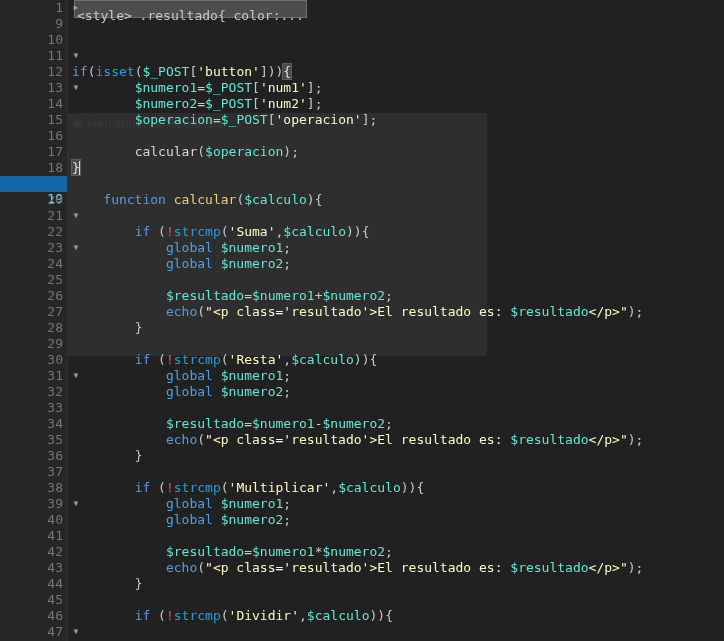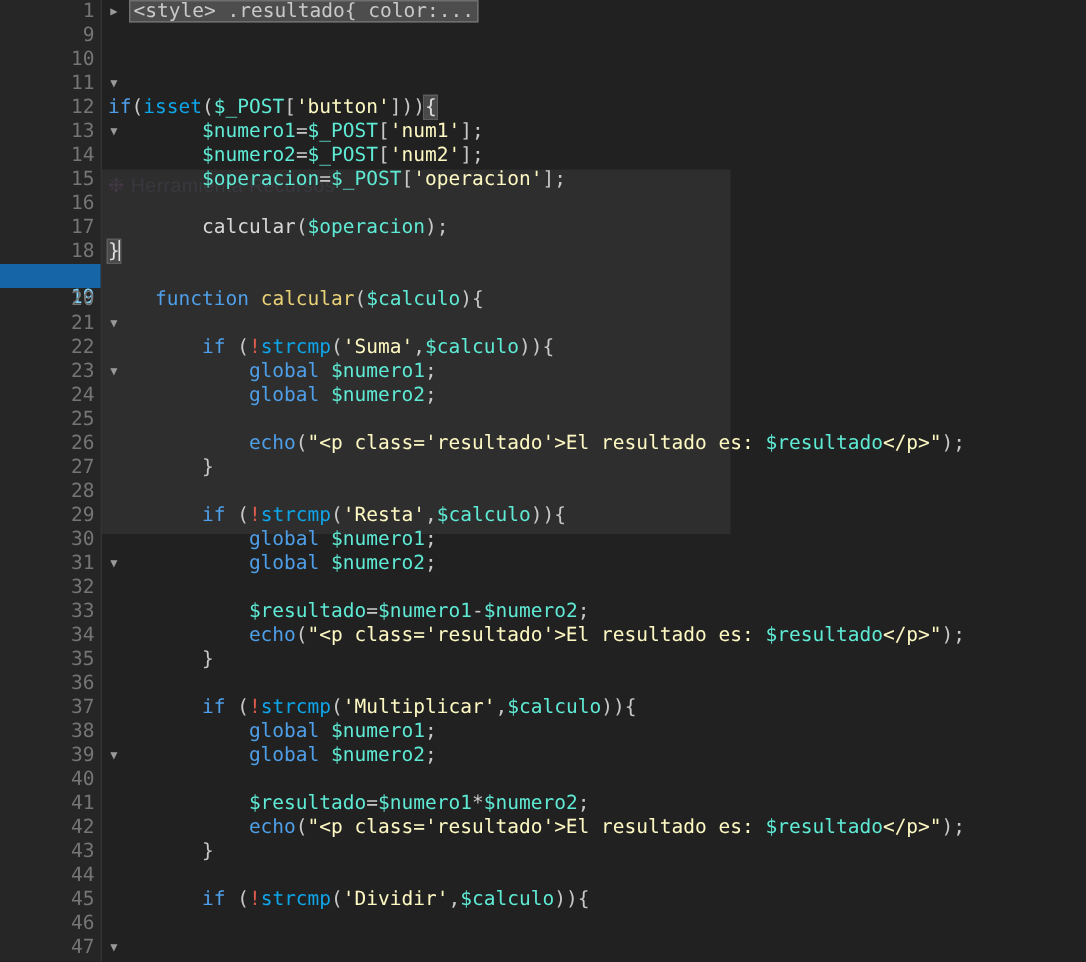--- a/index.html
+++ b/index.html
@@ -116,22 +116,22 @@
     margin-right: 4px;
     color: #453a48;
   }
 
   
   .fold-chip {
     display: inline-block;
     background: #4d4d4d;
     border: 1px solid #6f6f6f;
     color: #c9c9c9;
-    padding: 0 2px;
-    margin-left: 14px;
+    padding: 8px 2px;
+    margin-left: 2px;
     line-height: 14px;
     height: 15px;
     box-sizing: border-box;
     vertical-align: top;
   }
 
   
   .brk {
     background: #4a4a4a;
     outline: 1px solid #5d5d5d;
@@ -311,20 +311,21 @@
       <div class="code-row">&nbsp;</div>
       <div class="code-row"><span class="t-plain">        </span><span class="t-plain">calcular</span><span class="t-punct">(</span><span class="t-var">$operacion</span><span class="t-punct">)</span><span class="t-punct">;</span></div>
       <div class="code-row"><span class="brk">}</span><span class="caret"></span></div>
       <div class="code-row">&nbsp;</div>
       <div class="code-row"><span class="t-plain">    </span><span class="t-kw">function</span><span class="t-plain"> </span><span class="t-fn">calcular</span><span class="t-punct">(</span><span class="t-var">$calculo</span><span class="t-punct">)</span><span class="t-punct">{</span></div>
       <div class="code-row">&nbsp;</div>
       <div class="code-row"><span class="t-plain">        </span><span class="t-kw">if</span><span class="t-punct"> (</span><span class="t-bang">!</span><span class="t-bi">strcmp</span><span class="t-punct">(</span><span class="t-str">'Suma'</span><span class="t-punct">,</span><span class="t-var">$calculo</span><span class="t-punct">))</span><span class="t-punct">{</span></div>
       <div class="code-row"><span class="t-plain">            </span><span class="t-kw">global</span><span class="t-plain"> </span><span class="t-var">$numero1</span><span class="t-punct">;</span></div>
       <div class="code-row"><span class="t-plain">            </span><span class="t-kw">global</span><span class="t-plain"> </span><span class="t-var">$numero2</span><span class="t-punct">;</span></div>
       <div class="code-row">&nbsp;</div>
+      <div class="code-row"><span class="t-plain">            </span><span class="t-var">$resultado</span><span class="t-op">=</span><span class="t-var">$numero1</span><span class="t-op">+</span><span class="t-var">$numero2</span><span class="t-punct">;</span></div>
       <div class="code-row"><span class="t-plain">            </span><span class="t-kw">echo</span><span class="t-punct">(</span><span class="t-str">"&lt;p class='resultado'&gt;El resultado es: </span><span class="t-var">$resultado</span><span class="t-str">&lt;/p&gt;"</span><span class="t-punct">)</span><span class="t-punct">;</span></div>
       <div class="code-row"><span class="t-plain">        </span><span class="t-punct">}</span></div>
       <div class="code-row">&nbsp;</div>
       <div class="code-row"><span class="t-plain">        </span><span class="t-kw">if</span><span class="t-punct"> (</span><span class="t-bang">!</span><span class="t-bi">strcmp</span><span class="t-punct">(</span><span class="t-str">'Resta'</span><span class="t-punct">,</span><span class="t-var">$calculo</span><span class="t-punct">))</span><span class="t-punct">{</span></div>
       <div class="code-row"><span class="t-plain">            </span><span class="t-kw">global</span><span class="t-plain"> </span><span class="t-var">$numero1</span><span class="t-punct">;</span></div>
       <div class="code-row"><span class="t-plain">            </span><span class="t-kw">global</span><span class="t-plain"> </span><span class="t-var">$numero2</span><span class="t-punct">;</span></div>
       <div class="code-row">&nbsp;</div>
       <div class="code-row"><span class="t-plain">            </span><span class="t-var">$resultado</span><span class="t-op">=</span><span class="t-var">$numero1</span><span class="t-op">-</span><span class="t-var">$numero2</span><span class="t-punct">;</span></div>
       <div class="code-row"><span class="t-plain">            </span><span class="t-kw">echo</span><span class="t-punct">(</span><span class="t-str">"&lt;p class='resultado'&gt;El resultado es: </span><span class="t-var">$resultado</span><span class="t-str">&lt;/p&gt;"</span><span class="t-punct">)</span><span class="t-punct">;</span></div>
       <div class="code-row"><span class="t-plain">        </span><span class="t-punct">}</span></div>

